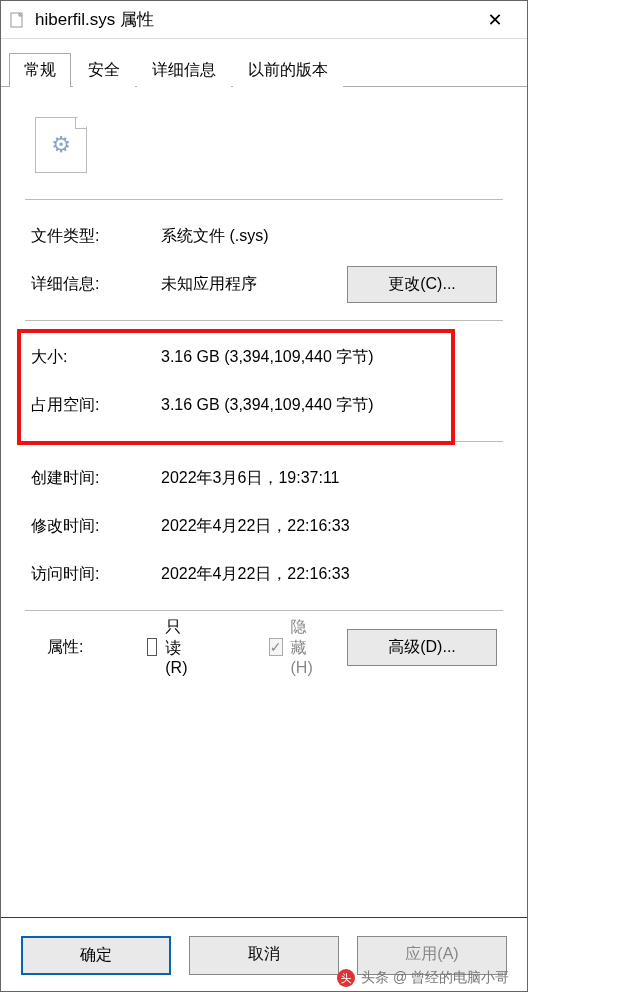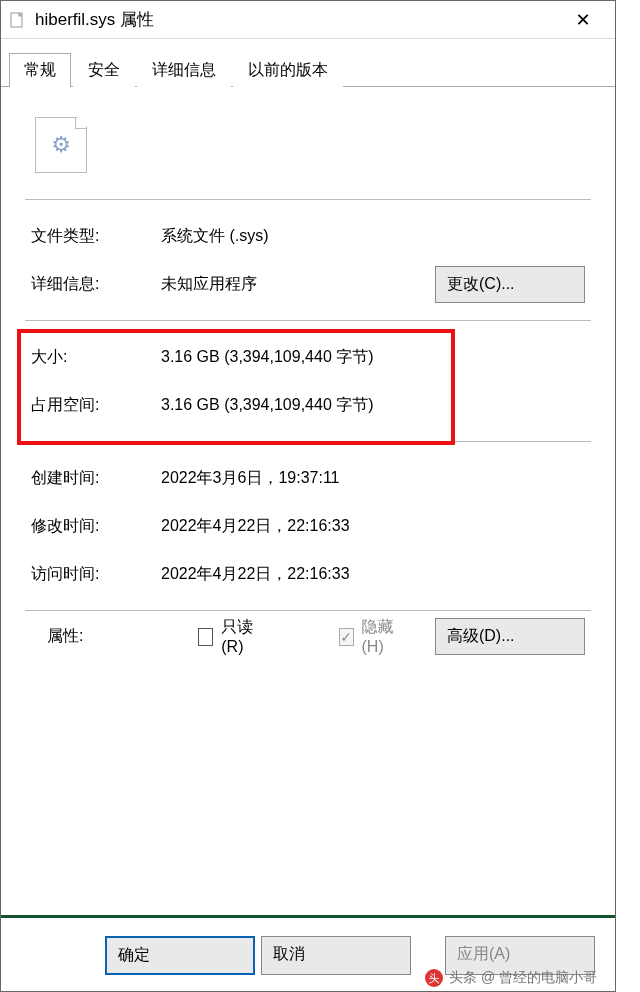--- a/index.html
+++ b/index.html
@@ -7,21 +7,21 @@
     margin: 0;
     font-family: "Microsoft YaHei", "Segoe UI", sans-serif;
     font-size: 16px;
     background: #fff;
     color: #000;
     width: 640px;
     height: 992px;
     overflow: hidden;
   }
   .window {
-    width: 616px;
+    width: 528px;
     height: 992px;
     border: 1px solid #666;
     display: flex;
     flex-direction: column;
     background: #fff;
   }
   .titlebar {
     height: 38px;
     display: flex;
     align-items: center;
@@ -109,53 +109,54 @@
   .row {
     display: flex;
     align-items: center;
     min-height: 48px;
   }
   .row .label { width: 130px; }
   .row .value { flex: 1; }
   .btn {
     border: 1px solid #888;
     background: #e9e9e9;
-    padding: 7px 11px;
+    padding: 7px 26px;
     font-size: 16px;
     cursor: pointer;
     min-width: 150px;
+    text-align: center;
   }
   .btn.primary {
     border: 2px solid #0a63b0;
     background: #e9e9e9;
   }
-  .btn.disabled { color:#888;margin-left:28px; }
+  .btn.disabled { color:#888; }
 
   .size-wrap { position: relative; }
   .size-wrap::after{
     content:""; position:absolute; left:-14px; top:-4px; width:430px; height:108px;
     border:4px solid #e11; pointer-events:none;
   }
 
   .attrs-row { display:flex; align-items:center; min-height:60px; padding:6px 6px 24px 6px;margin-left:16px;}
   .attrs-row .label{ width:130px; }
   .chk { display:inline-flex; align-items:center; margin-right:30px;padding-left:44px; }
   .chk .box {
     width:18px; height:18px; border:1px solid #555; margin-right:8px;
     display:inline-flex; align-items:center; justify-content:center; font-size:14px;
   }
   .chk.readonly .box { background:#fff; }
   .chk.hidden-attr { color:#888; }
   .chk.hidden-attr .box { border-color:#aaa; color:#888; background:#f5f5f5;}
 
   .dialog-buttons {
-    border-top: 3px solid #14532d;
+    border-top: 1px solid #14532d;
     display:flex;
     justify-content:flex-end;
-    gap: 6px;
+    gap: 18px;
     padding: 18px 20px 16px 0;
     position: relative;
   }
   .watermark{
     position:absolute; right:18px; bottom:4px;
     font-size:14px; color:#777; display:flex; align-items:center;
     pointer-events:none;
   }
   .watermark .logo{
     width:18px;height:18px;border-radius:50%;background:#d33;color:#fff;

